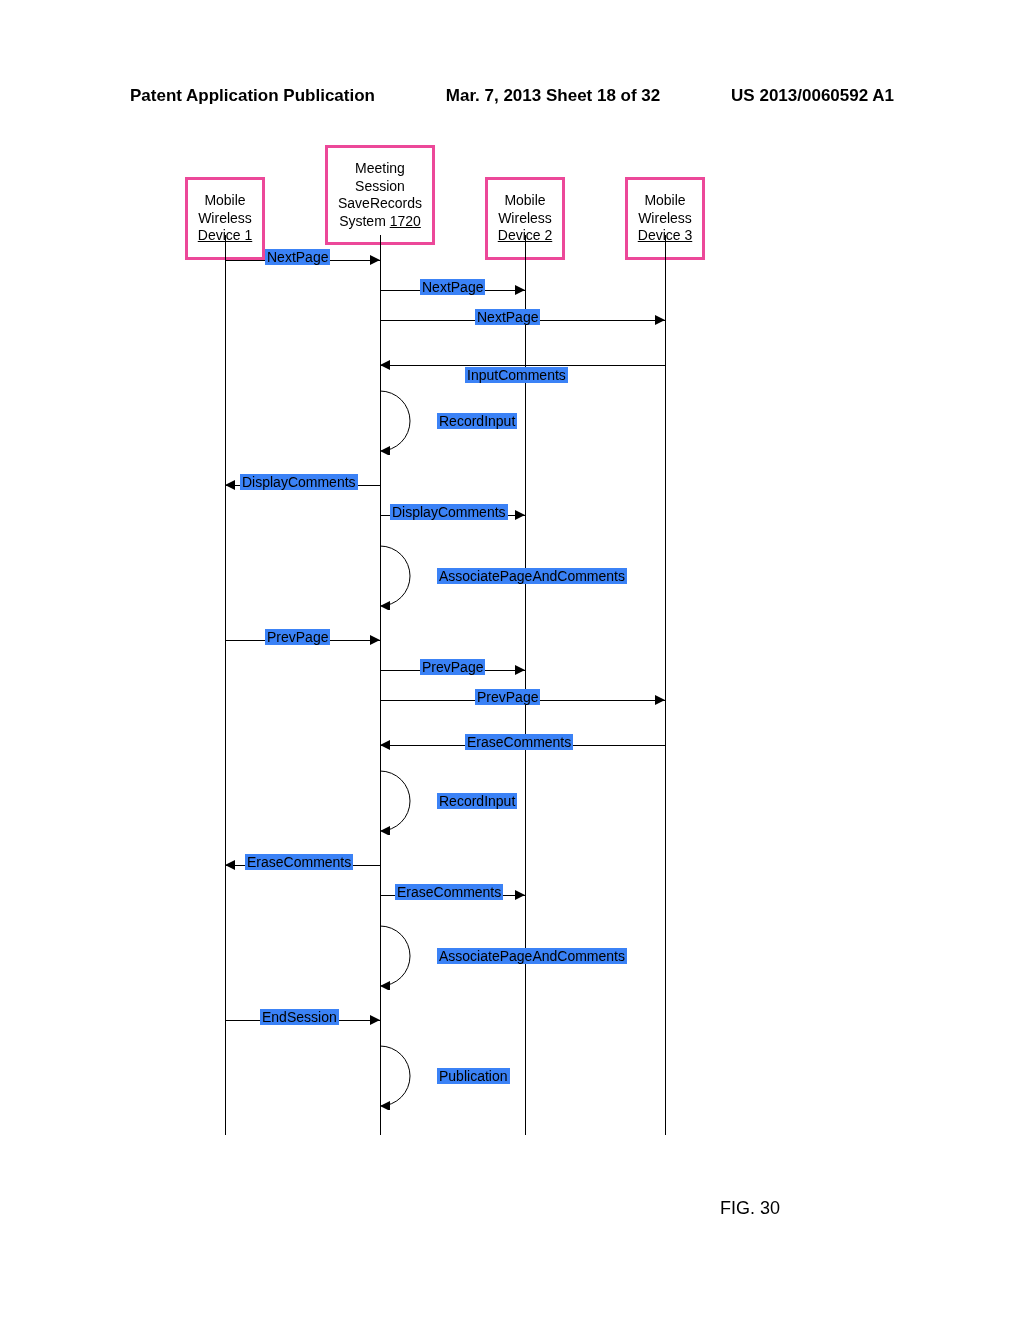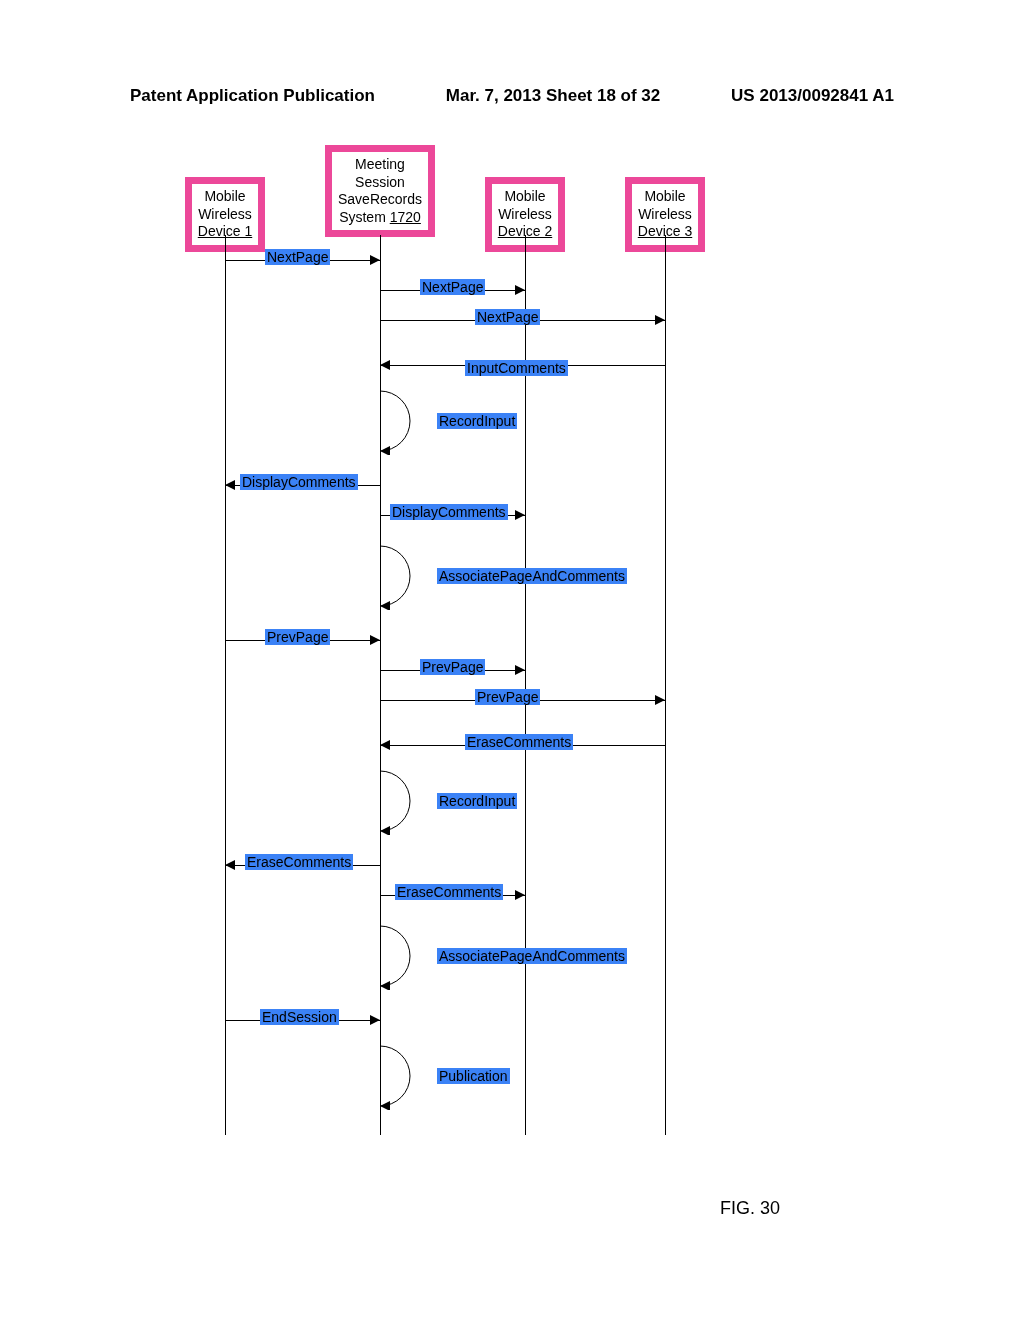--- a/index.html
+++ b/index.html
@@ -30,26 +30,26 @@
   }
   .diagram {
     position: absolute;
     left: 165px;
     top: 135px;
     width: 560px;
     height: 1010px;
   }
   .lifeline-box {
     position: absolute;
-    border: 7px solid #ec4899;
+    border: 3px solid #ec4899;
     background: #fff;
     text-align: center;
     font-size: 14px;
     line-height: 1.25;
-    padding: 4px 4px;
+    padding: 12px 4px;
     box-sizing: border-box;
   }
   .lifeline-line {
     position: absolute;
     width: 0;
     border-left: 1px solid #000;
   }
   .msg-line {
     position: absolute;
     height: 0;
@@ -86,21 +86,21 @@
   .underline { text-decoration: underline; }
 </style>
 </head>
 <body>
 
 <div class="page">
 
   <div class="header">
     <span>Patent Application Publication</span>
     <span>Mar. 7, 2013  Sheet 18 of 32</span>
-    <span>US 2013/0092841 A1</span>
+    <span>US 2013/0060592 A1</span>
   </div>
 
   <div class="diagram">
 
     <div class="lifeline-box" style="left:20px; top:42px; width:80px;">
       <span>Mobile</span><br>
       <span>Wireless</span><br>
       <span class="underline">Device 1</span>
     </div>
 
@@ -135,21 +135,21 @@
     <div class="msg-line" style="left:215px; top:155px; width:145px;"></div>
     <div class="arrow-head arrow-right" style="left:350px; top:150px;"></div>
     <div class="msg-label" style="left:255px; top:144px;">NextPage</div>
 
     <div class="msg-line" style="left:215px; top:185px; width:285px;"></div>
     <div class="arrow-head arrow-right" style="left:490px; top:180px;"></div>
     <div class="msg-label" style="left:310px; top:174px;">NextPage</div>
 
     <div class="msg-line" style="left:215px; top:230px; width:285px;"></div>
     <div class="arrow-head arrow-left" style="left:215px; top:225px;"></div>
-    <div class="msg-label" style="left:300px; top:225px;">InputComments</div>
+    <div class="msg-label" style="left:300px; top:232px;">InputComments</div>
 
     <svg class="self-loop" style="left:215px; top:255px;" width="70" height="65">
       <path d="M 0 1 A 30 30 0 1 1 0 61" fill="none" stroke="#000" stroke-width="1"></path>
       <polygon points="0,61 10,56 10,66" fill="#000"></polygon>
     </svg>
     <div class="msg-label" style="left:272px; top:278px;">RecordInput</div>
 
     <div class="msg-line" style="left:60px; top:350px; width:155px;"></div>
     <div class="arrow-head arrow-left" style="left:60px; top:345px;"></div>
     <div class="msg-label" style="left:75px; top:339px;">DisplayComments</div>

